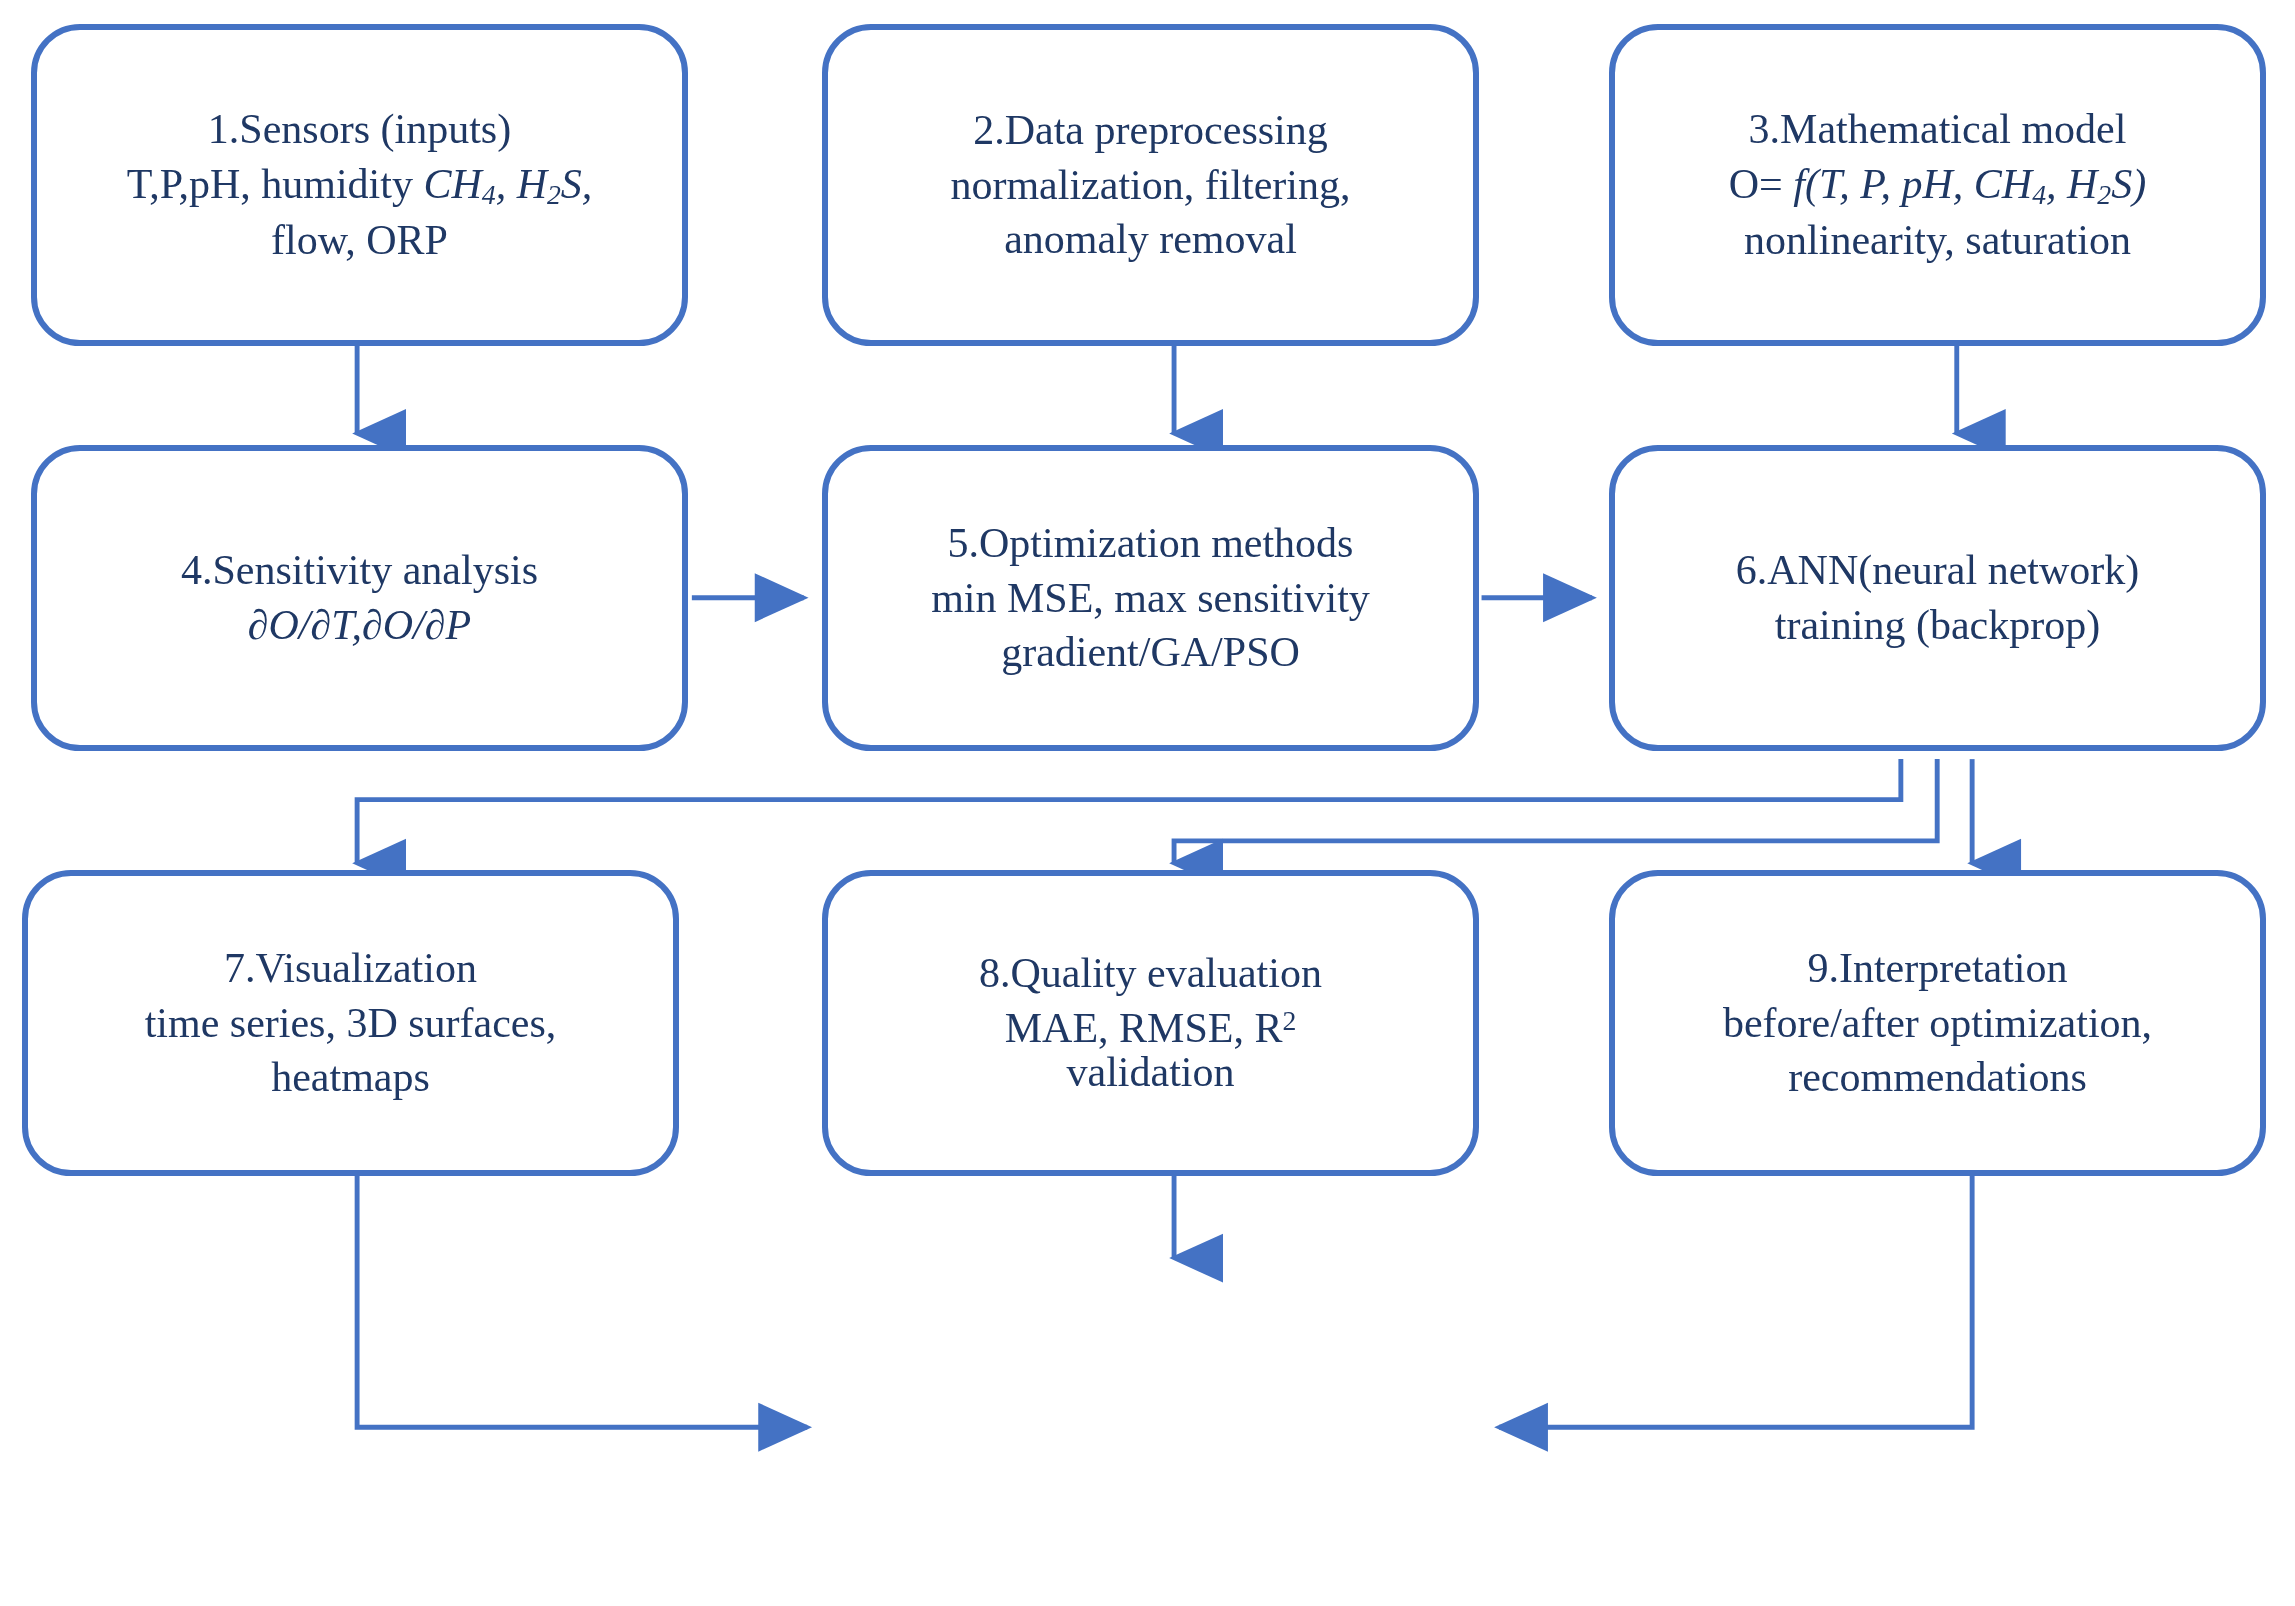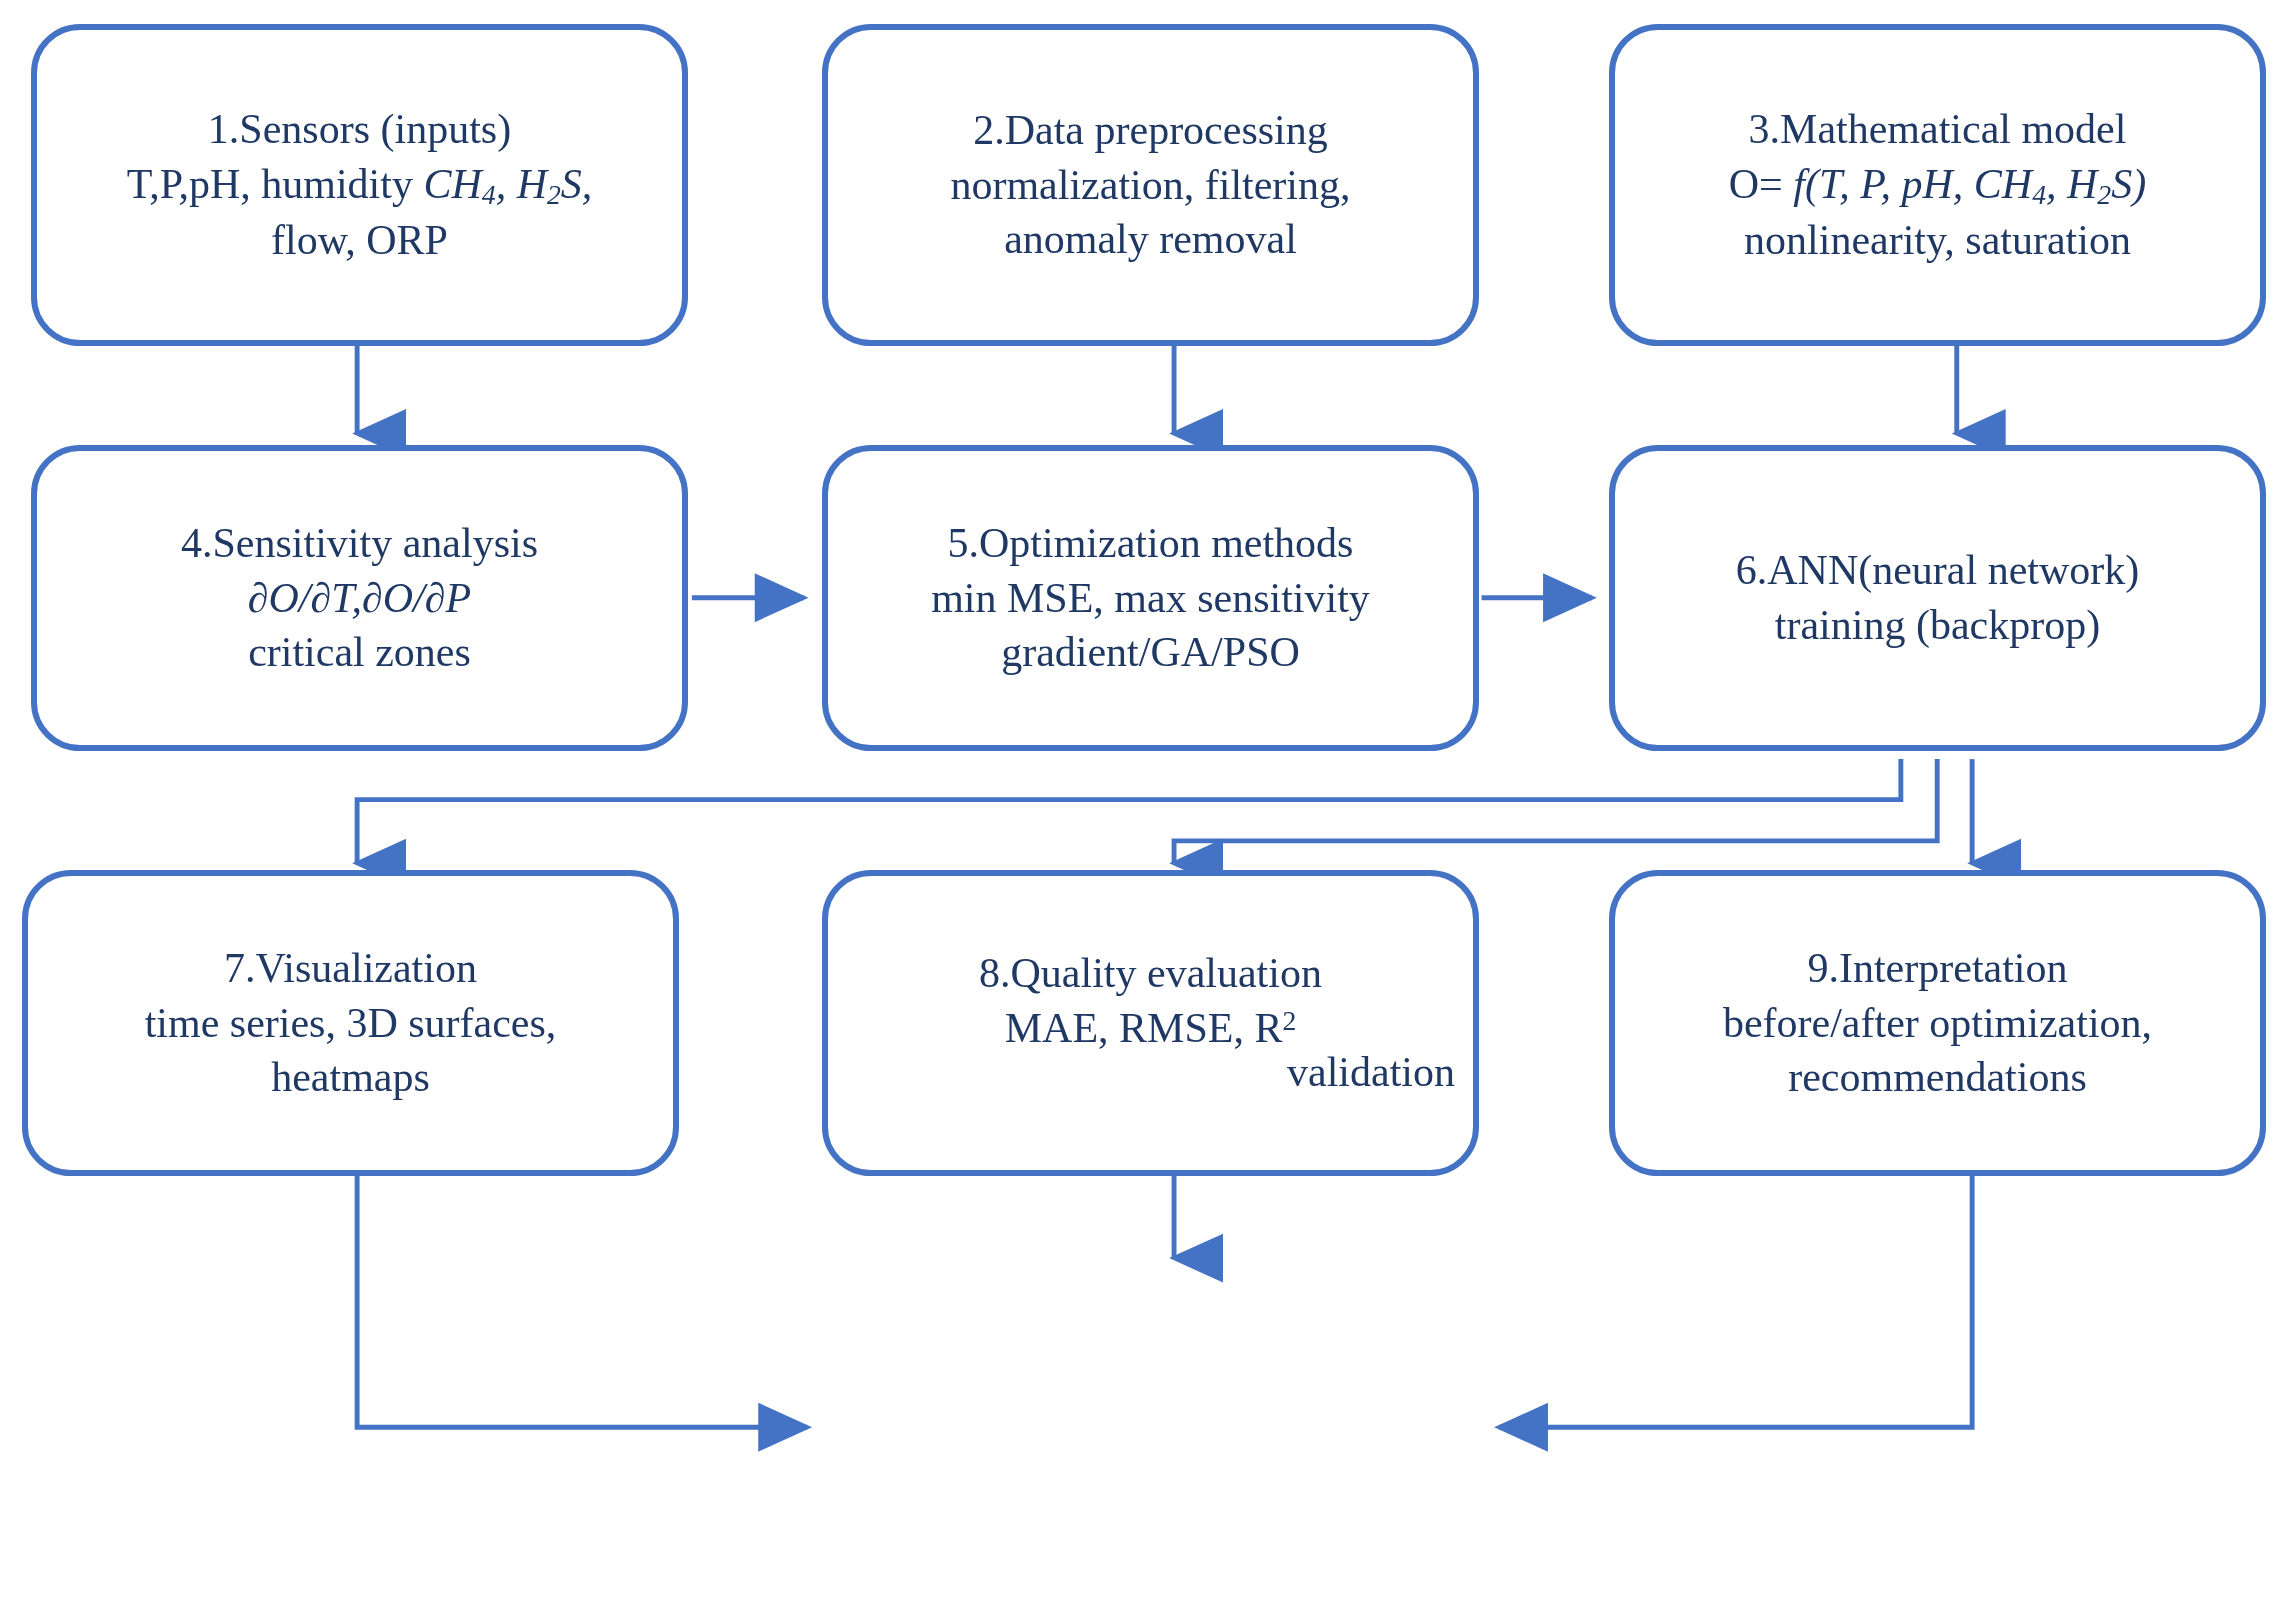--- a/index.html
+++ b/index.html
@@ -36,21 +36,21 @@
   .node .txt { width: 100%; }
   .node .ln { display: block; white-space: nowrap; }
   .mathi {
     font-style: italic;
     font-family: "Liberation Serif", "DejaVu Serif", serif;
   }
   sub { font-size: 0.66em; vertical-align: -0.22em; }
   sup { font-size: 0.66em; vertical-align: 0.45em; }
 
   
-  .tight .ln:last-child { margin-top: -9.8px; text-align: right; }
+  .tight .ln:last-child { margin-top: -9.8px; }
 
   svg#wires {
     position: absolute;
     left: 0; top: 0;
     width: 2295px;
     height: 1607px;
     z-index: 1;
     pointer-events: none;
   }
 </style>
@@ -119,21 +119,20 @@
       <span class="ln">3.Mathematical model</span>
       <span class="ln"><span>O= </span><span class="mathi">f(T, P, pH, CH<sub>4</sub>, H<sub>2</sub>S)</span></span>
       <span class="ln">nonlinearity, saturation</span>
     </div>
   </div>
 
   <div class="node" style="left:31px; top:445px; width:657px; height:306px;">
     <div class="txt">
       <span class="ln">4.Sensitivity analysis</span>
       <span class="ln mathi">∂O/∂T,∂O/∂P</span>
-      <span class="ln">critical zones</span>
     </div>
   </div>
 
   <div class="node" style="left:822px; top:445px; width:657px; height:306px;">
     <div class="txt">
       <span class="ln">5.Optimization methods</span>
       <span class="ln">min MSE, max sensitivity</span>
       <span class="ln">gradient/GA/PSO</span>
     </div>
   </div>

